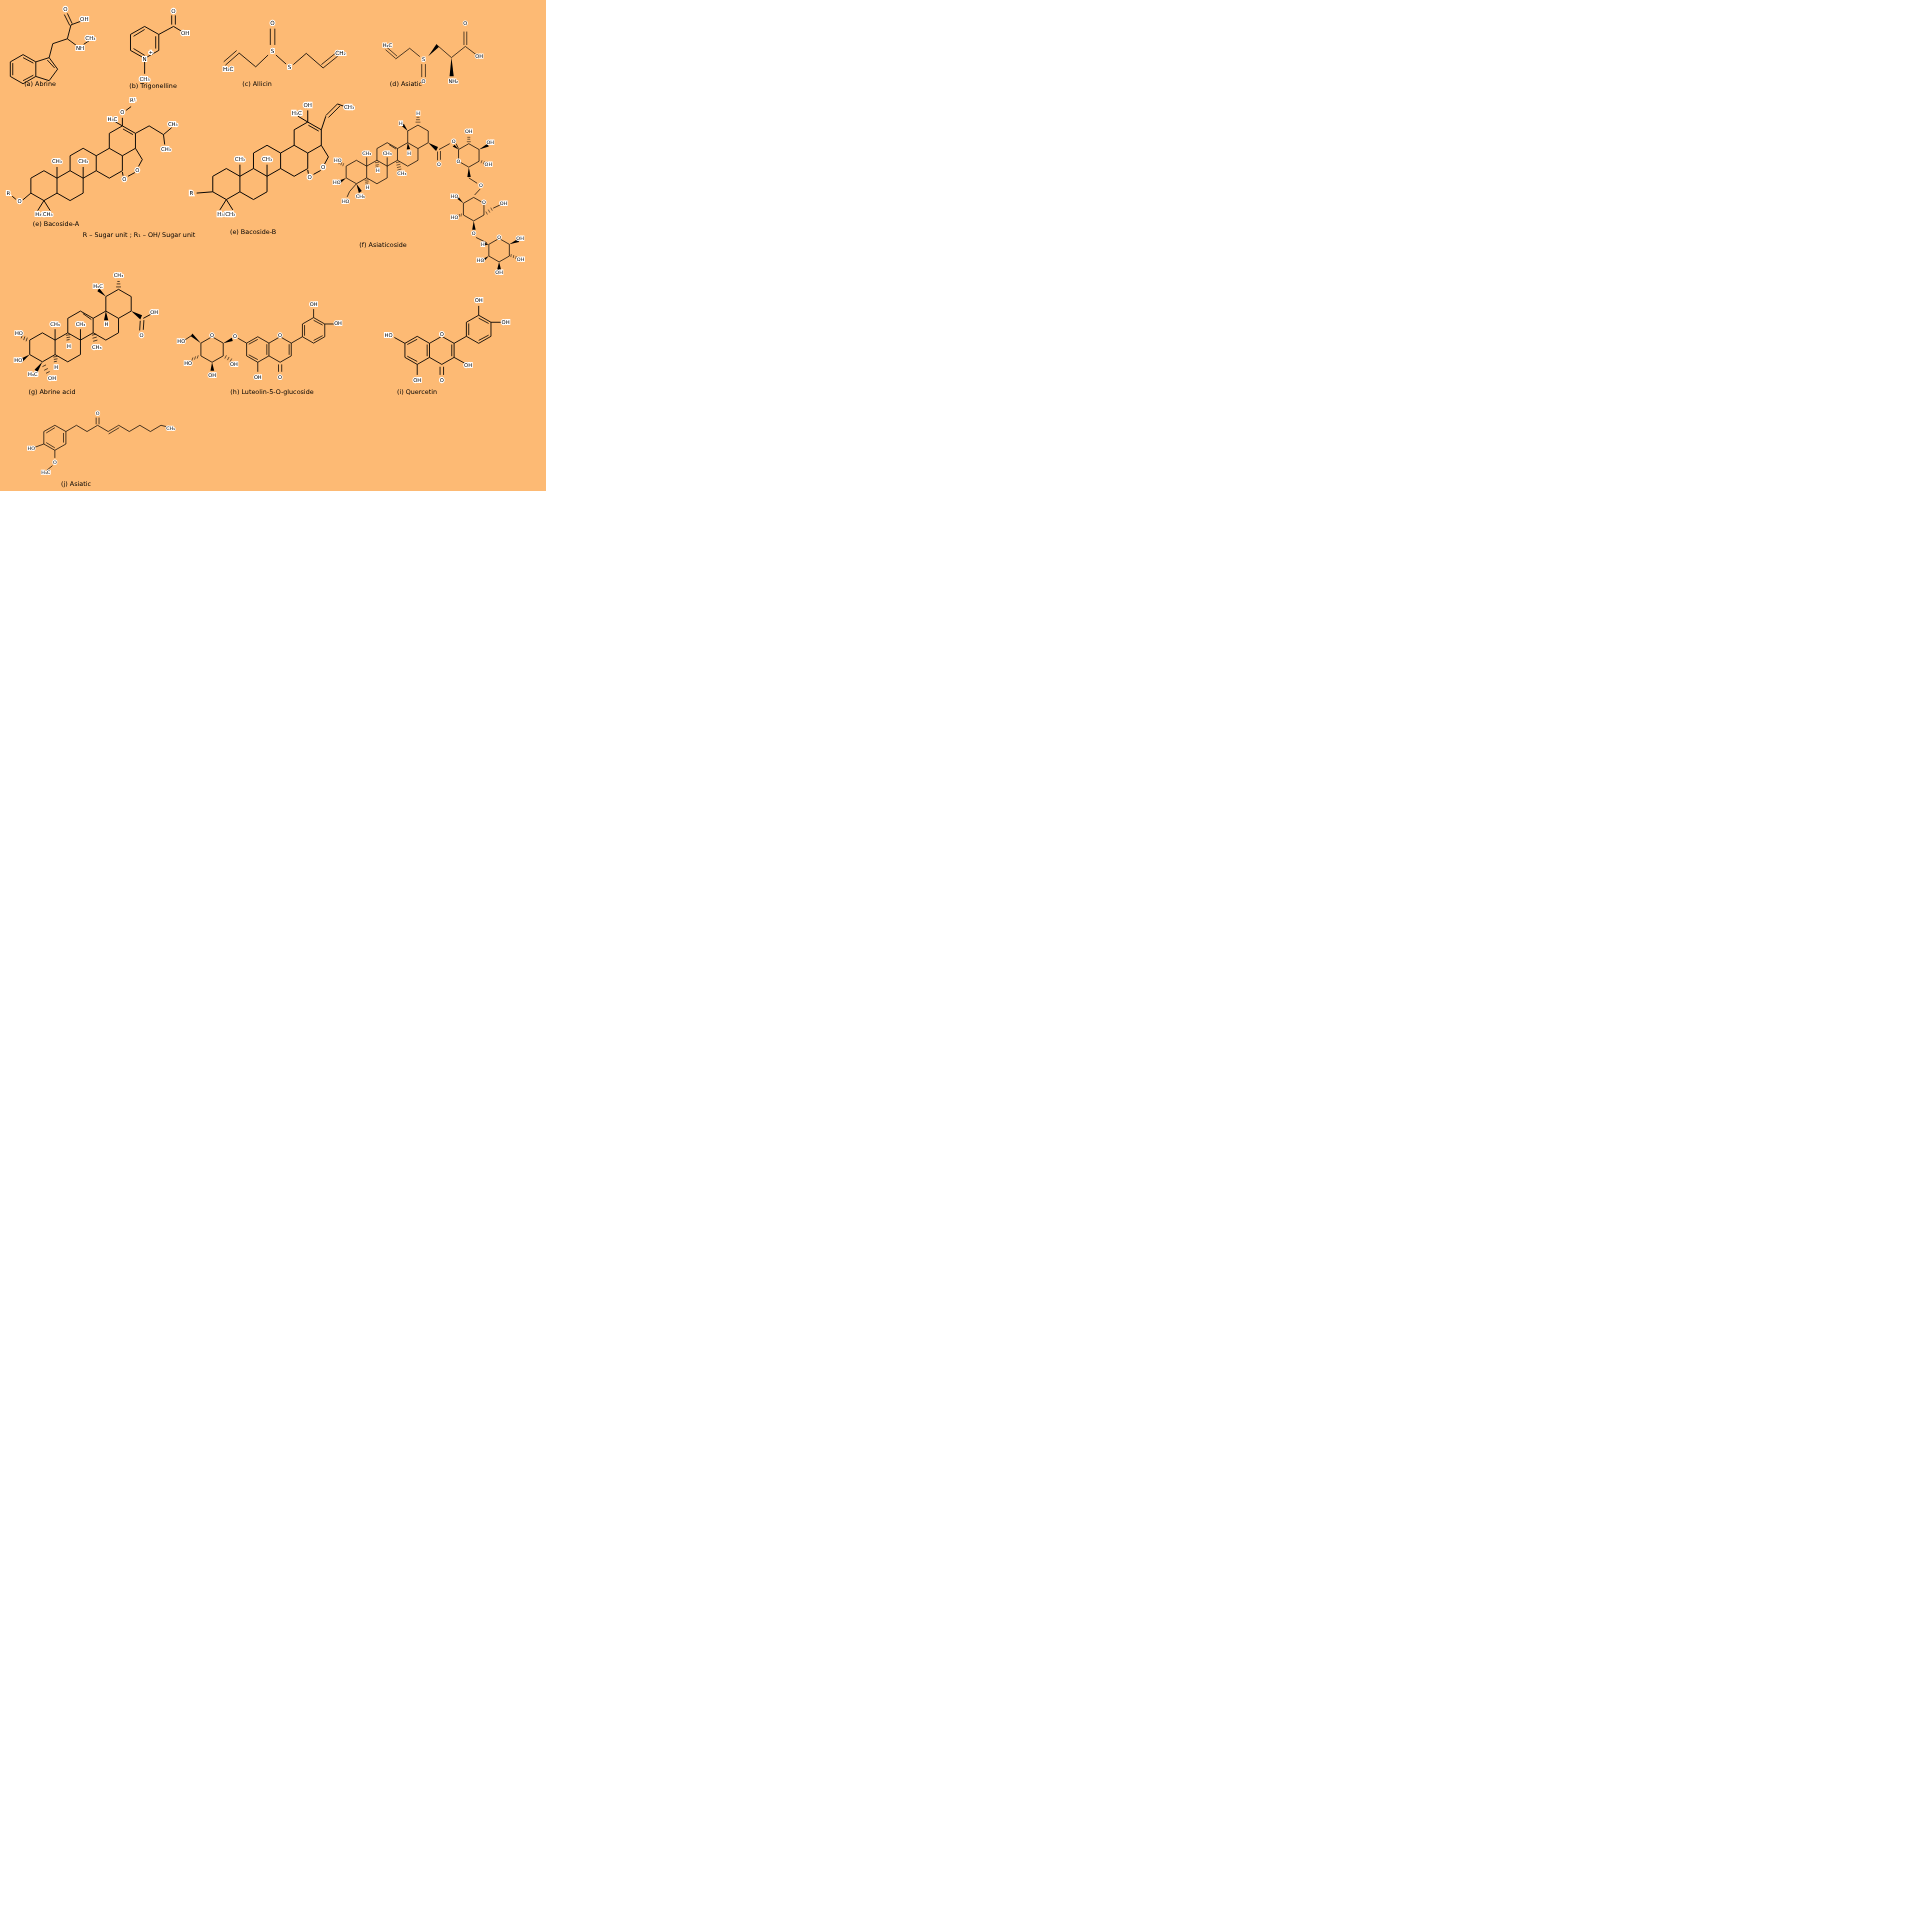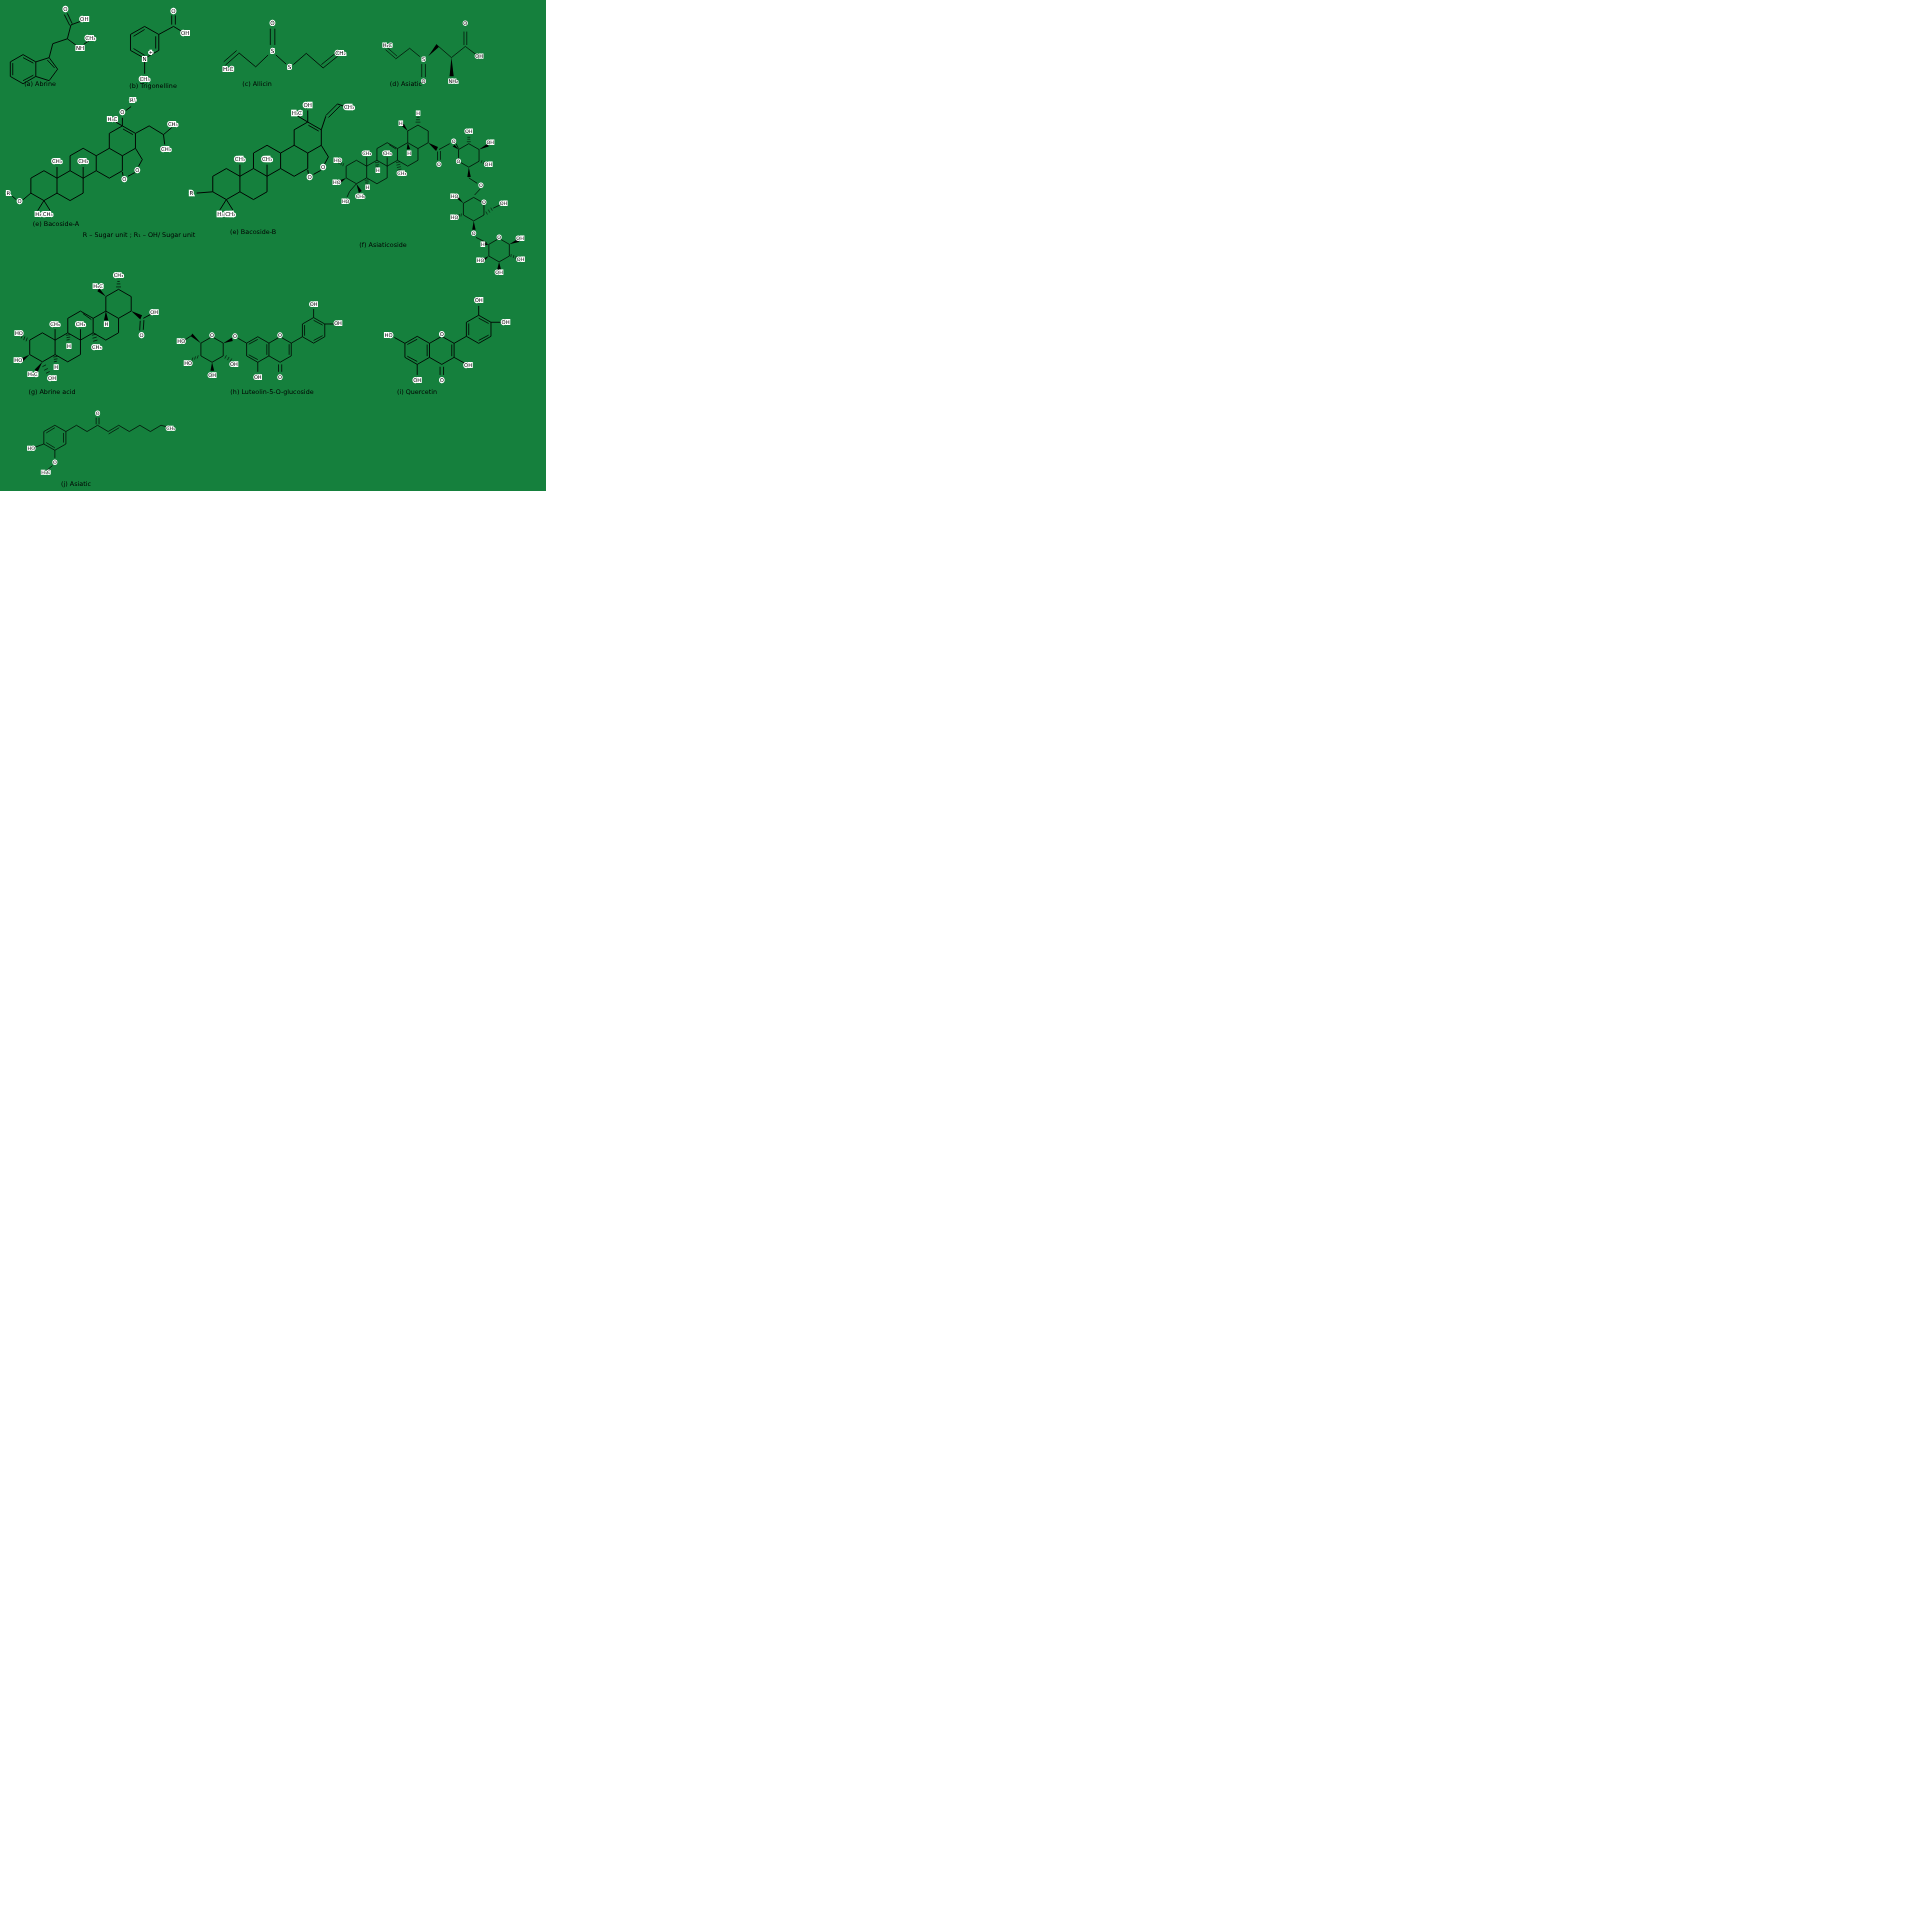--- a/index.html
+++ b/index.html
@@ -1,16 +1,16 @@
 <!DOCTYPE html>
 <html style="font-size:6.2px"><head>
 <meta charset="utf-8">
 <style>
   html,body{margin:0;padding:0;background:#fff;}
-  .page{position:relative;width:546px;height:491px;background:#15803d;font-family:"DejaVu Sans","Liberation Sans",sans-serif;}
+  .page{position:relative;width:546px;height:491px;background:#fdba74;font-family:"DejaVu Sans","Liberation Sans",sans-serif;}
   svg.c{position:absolute;overflow:visible;}
   svg.c path, svg.c line{stroke:#000;stroke-width:1.5;fill:none;stroke-linejoin:round;}
   svg.c path.db{stroke-width:1.4;}
   svg.c g.hash line, svg.c path.hash{stroke-width:1.1;}
   svg.c polygon{fill:#000;stroke:none;}
   svg.c text{fill:#000;stroke:#fff;stroke-width:3.6px;paint-order:stroke;text-anchor:middle;dominant-baseline:middle;font-family:"DejaVu Sans","Liberation Sans",sans-serif;}
   .cap{position:absolute;transform:translateX(-50%);font-size:6.4px;color:#000;white-space:nowrap;}
 </style>
 </head>
 <body>

